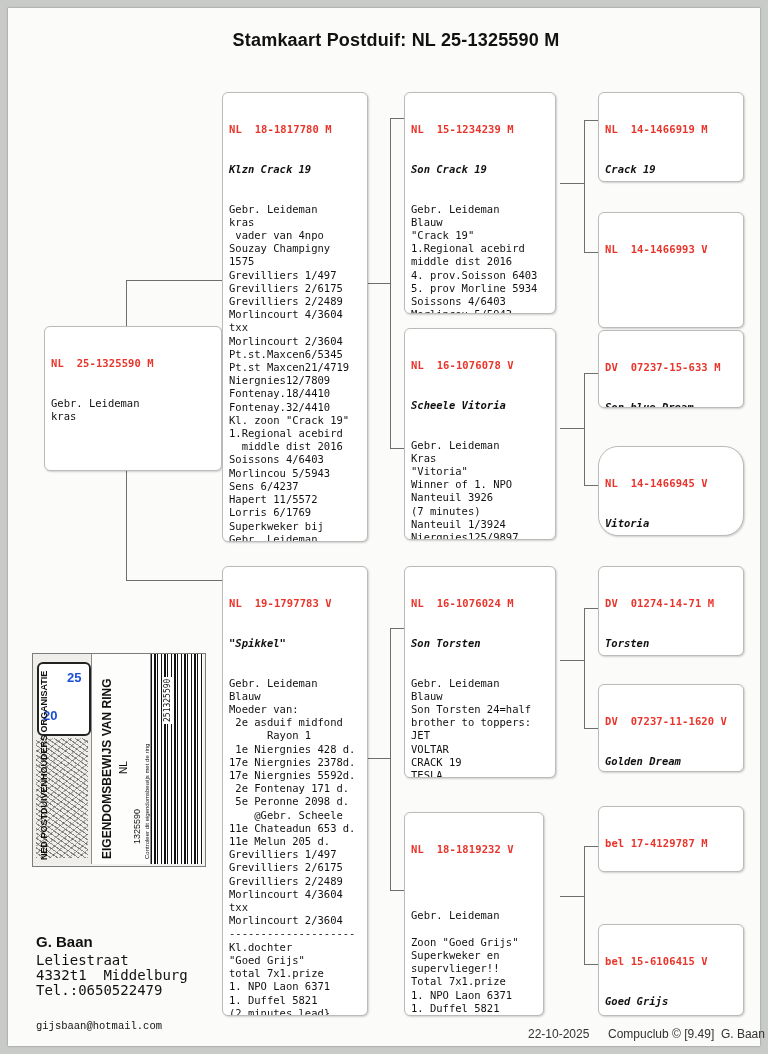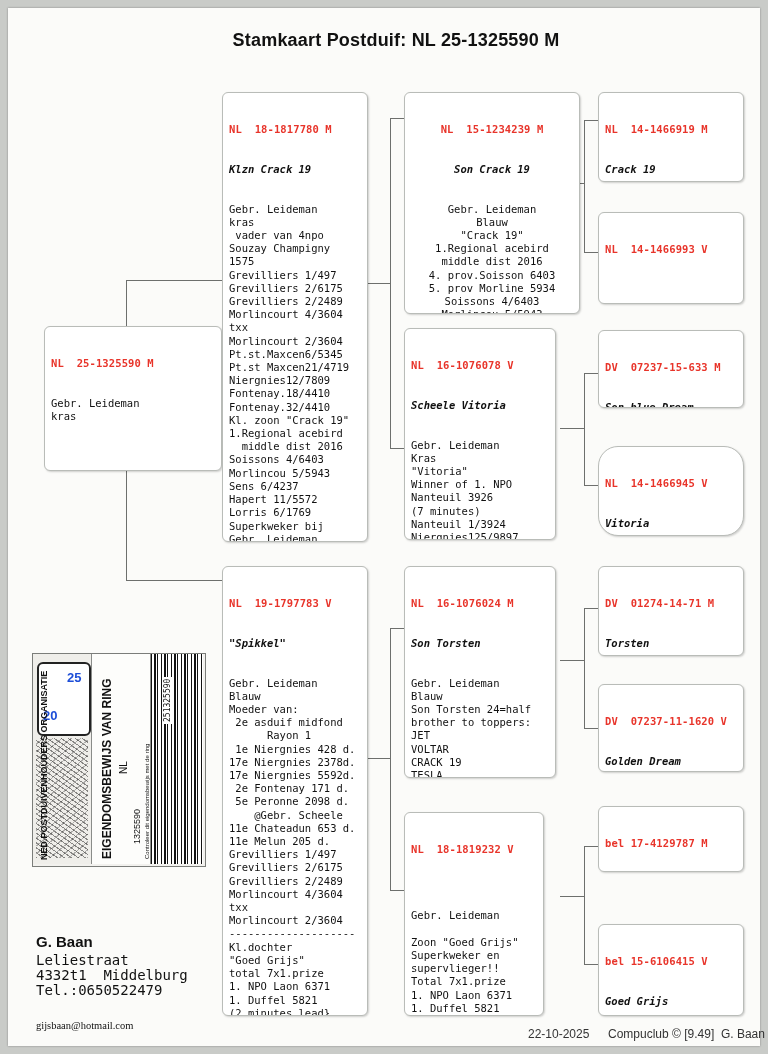--- a/index.html
+++ b/index.html
@@ -57,21 +57,21 @@
   .owner-block{
     position:absolute;
     left:28px;top:925px;width:220px;
     font-family:"Liberation Sans", sans-serif;
     color:#111;
   }
   .owner-block .nm{font-size:15px;font-weight:bold;margin-bottom:3px;}
   .owner-block .ad{font-family:"DejaVu Sans Mono", monospace;font-size:14px;line-height:15px;}
   .email{
     position:absolute;left:28px;top:1012px;
-    font-family:Liberation Serif, serif;
+    font-family:Liberation Mono, monospace;
     font-size:10.5px;color:#111;
   }
   .footer-right{
     position:absolute;left:520px;top:1019px;
     font-family:Liberation Sans, sans-serif;
     font-size:12px;color:#333;
     white-space:pre;
   }
 
   
@@ -238,21 +238,21 @@
 Kl.dochter
 "Goed Grijs"
 total 7x1.prize
 1. NPO Laon 6371
 1. Duffel 5821
 (2 minutes lead}
 1. Heusden
 1. Laon 1052</div>
   </div>
 
-  <div class="card" style="left:396px;top:84px;width:176px;height:222px;text-align:center;">
+  <div class="card" style="left:396px;top:84px;width:152px;height:222px;">
     <div class="ring">NL  15-1234239 M</div>
     <div class="name">Son Crack 19</div>
     <div class="lines">Gebr. Leideman
 Blauw
 "Crack 19"
 1.Regional acebird
 middle dist 2016
 4. prov.Soisson 6403
 5. prov Morline 5934
 Soissons 4/6403
@@ -310,21 +310,21 @@
 1. Laon 1052
 1. Wijchen 786</div>
   </div>
 
   <div class="card" style="left:590px;top:84px;width:146px;height:90px;">
     <div class="ring">NL  14-1466919 M</div>
     <div class="name">Crack 19</div>
     
   </div>
 
-  <div class="card" style="left:590px;top:204px;width:146px;height:92px;">
+  <div class="card" style="left:590px;top:204px;width:146px;height:116px;">
     <div class="ring">NL  14-1466993 V</div>
     <div class="name"></div>
     
   </div>
 
   <div class="card" style="left:590px;top:322px;width:146px;height:78px;">
     <div class="ring">DV  07237-15-633 M</div>
     <div class="name">Son blue Dream</div>
     
   </div>

